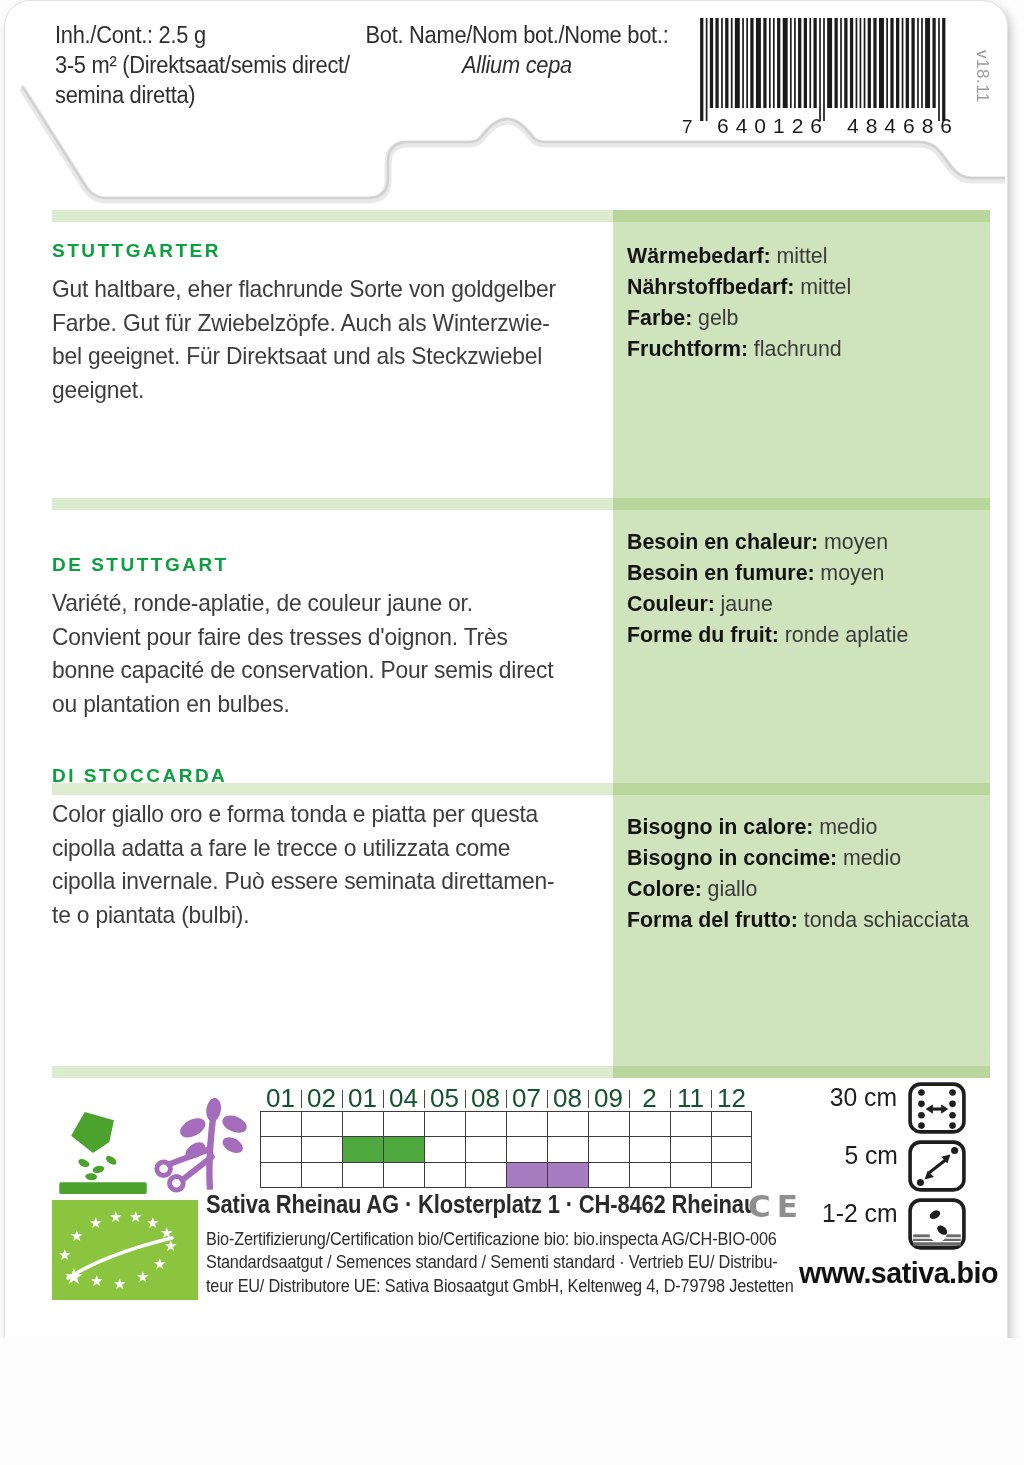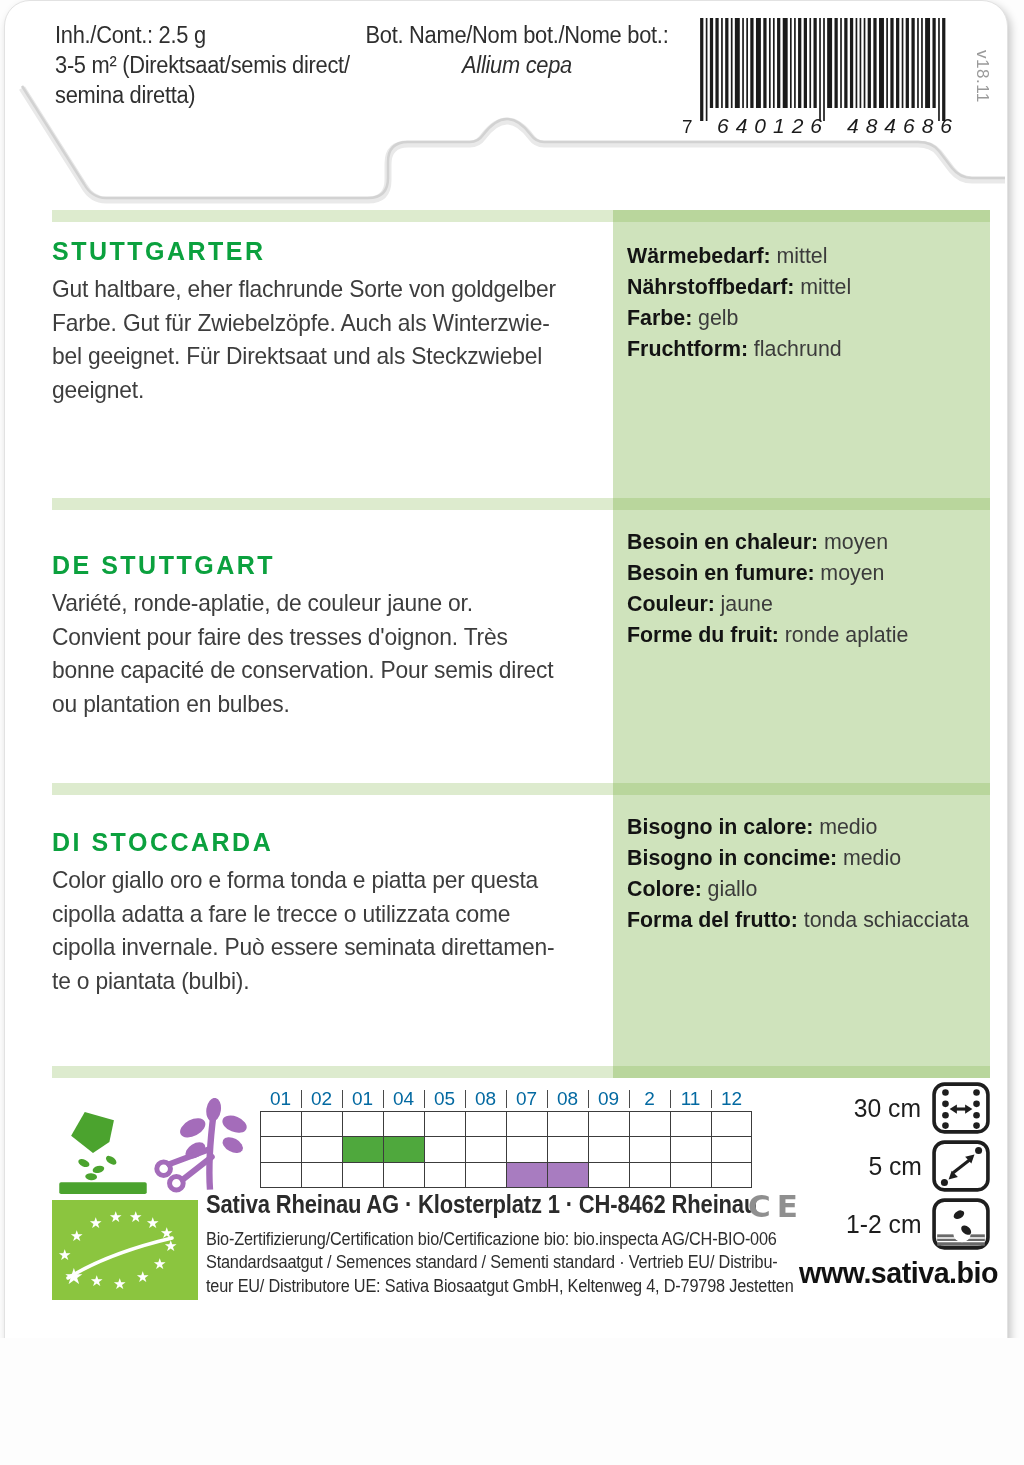--- a/index.html
+++ b/index.html
@@ -18,66 +18,66 @@
   .botname{position:absolute;left:352px;top:20px;width:330px;text-align:center;font-size:23.5px;line-height:30px;
         transform:scaleX(.93);transform-origin:50% 0;letter-spacing:-.3px;}
   .botname .sci{font-style:italic;}
 
   
   .barcode-wrap{position:absolute;left:698px;top:18px;width:256px;height:120px;}
   .barcode-wrap svg{position:absolute;left:0;top:0;width:252px;height:104px;fill:#1b1b1b;}
   .bc-digits{position:absolute;left:-16px;top:96px;width:286px;display:flex;align-items:flex-end;
         font-size:21px;color:#1b1b1b;letter-spacing:0;}
   .bc-digits .lead{width:26px;text-align:left;font-size:19px;}
-  .bc-digits .grp{flex:1;text-align:center;letter-spacing:7px;font-style:italic;}
+  .bc-digits .grp{flex:1;text-align:center;letter-spacing:7px;}
   .bc-version{position:absolute;left:992px;top:50px;font-size:17px;color:#9a9a9a;
         transform:rotate(90deg);transform-origin:0 0;letter-spacing:.5px;}
 
   
   .panel{position:absolute;left:613px;top:210px;width:377px;height:868px;background:var(--panel,#cfe3bc);}
   .strip{position:absolute;left:52px;width:938px;height:12px;background:var(--divider,rgba(122,178,66,.26));}
   .s1{top:210px}.s2{top:498px}.s3{top:783px}.s4{top:1066px}
 
   .section{position:absolute;left:52px;width:620px;}
-  .sec-de{top:234px}.sec-fr{top:548px}.sec-it{top:825px}
-  .sec-title{font-size:25px;font-weight:700;letter-spacing:2.5px;color:var(--accent,#0ba13e);line-height:34px;}
+  .sec-de{top:234px}.sec-fr{top:548px}.sec-it{top:759px}
+  .sec-title{font-size:19px;font-weight:700;letter-spacing:2.5px;color:var(--accent,#0ba13e);line-height:34px;}
   .sec-body{margin-top:4px;font-size:24px;line-height:33.5px;color:#3d3d3d;white-space:pre-line;
         width:610px;transform:scaleX(.95);transform-origin:0 0;letter-spacing:-.2px;}
 
   .props{position:absolute;left:627px;width:377px;transform:scaleX(.95);transform-origin:0 0;}
   .props-de{top:240px}.props-fr{top:526px}.props-it{top:811px}
   .prop-row{font-size:22.5px;line-height:31px;white-space:nowrap;}
   .prop-label{font-weight:700;color:#131313;}
   .prop-value{color:#3b3b3b;margin-left:6px;}
 
   
   .calendar{position:absolute;left:260px;top:1086px;}
   .cal-head{display:flex;height:25px;border-bottom:1px solid #3c3c3c;}
   .cal-hcell{width:41px;box-sizing:border-box;display:flex;align-items:center;justify-content:center;
-        font-size:19px;color:#0369a1;position:relative;}
+        font-size:26px;color:#14532d;position:relative;}
   .cal-hcell+.cal-hcell::before{content:'';position:absolute;left:-.5px;top:4px;bottom:3px;width:1px;background:#4a4a4a;}
   .cal-row{display:flex;height:24.4px;border-bottom:1px solid #3c3c3c;}
   .cal-cell{width:41px;box-sizing:border-box;border-left:1px solid #3c3c3c;}
   .cal-cell:last-child{border-right:1px solid #3c3c3c;}
 
   
   .sow-icon{position:absolute;left:57px;top:1112px;}
   .harvest-icon{position:absolute;left:150px;top:1098px;}
   .eu-logo{position:absolute;left:52px;top:1200px;width:146px;height:100px;background:var(--eulogo,#8bc53f);}
   .eu-logo svg{position:absolute;inset:0;}
 
   
   .address{position:absolute;left:206px;top:1190px;font-size:25px;font-weight:700;color:#2b2b2b;
         white-space:nowrap;transform:scaleX(.88);transform-origin:0 0;letter-spacing:-.2px;}
   .ce{position:absolute;left:748px;top:1188px;font-size:31px;font-weight:700;color:#8f8f8f;letter-spacing:6px;
         font-family:"DejaVu Sans",sans-serif;}
   .legal{position:absolute;left:206px;top:1228px;width:648px;font-size:17.5px;line-height:23.4px;color:#2d2d2d;
         white-space:pre-line;transform:scaleX(.93);transform-origin:0 0;letter-spacing:-.2px;}
 
-  .spacing-row{position:absolute;left:790px;width:200px;height:52px;display:flex;align-items:center;justify-content:flex-end;}
+  .spacing-row{position:absolute;left:766px;width:200px;height:52px;display:flex;align-items:flex-start;justify-content:flex-end;}
   .sp1{top:1082px}.sp2{top:1140px}.sp3{top:1198px}
   .spacing-label{font-size:26px;color:#1d1d1d;margin-right:9px;white-space:nowrap;transform:scaleX(.95);}
   .website{position:absolute;left:758px;top:1256px;width:240px;text-align:right;font-size:29.5px;font-weight:700;
         color:#111;letter-spacing:-.5px;transform:scaleX(.97);transform-origin:100% 0;}
 </style>
 </head>
 <body>
 
 <div class="page">
   <div class="card"></div>

